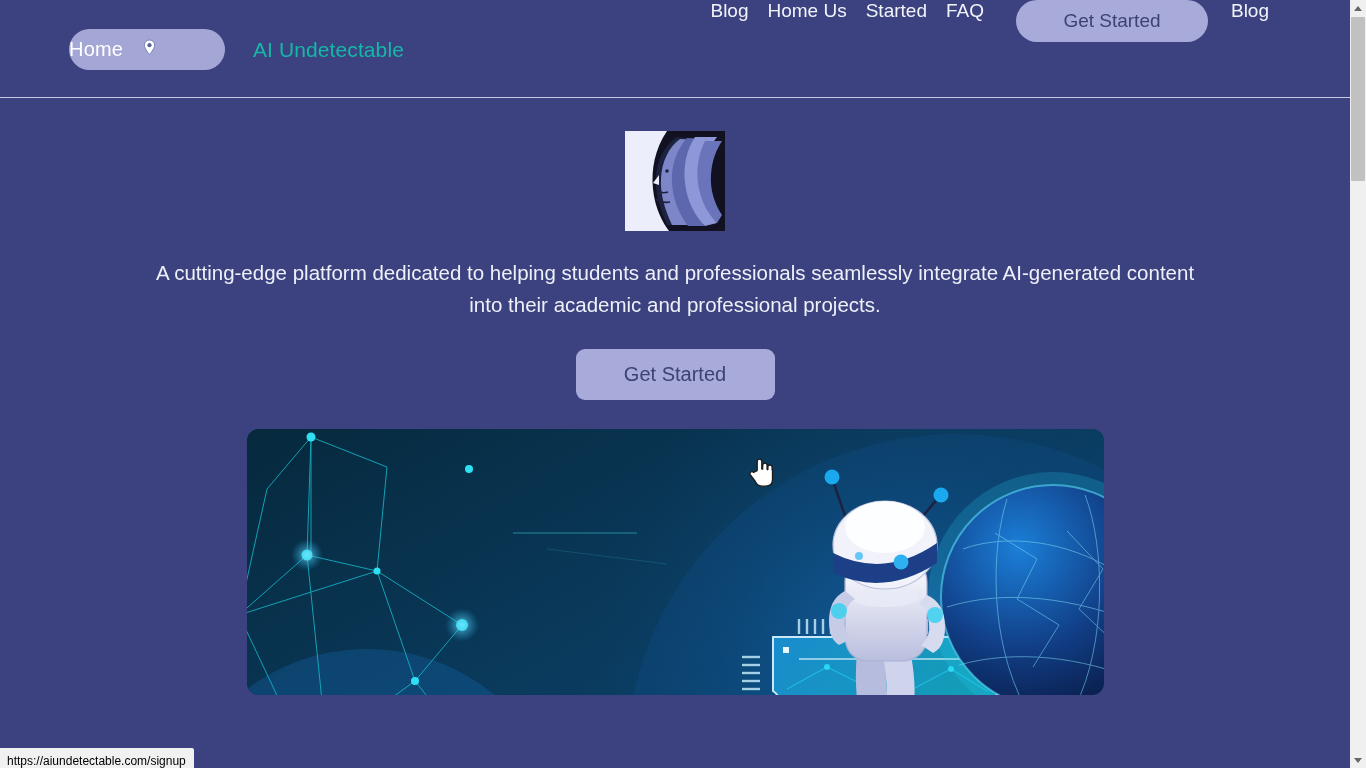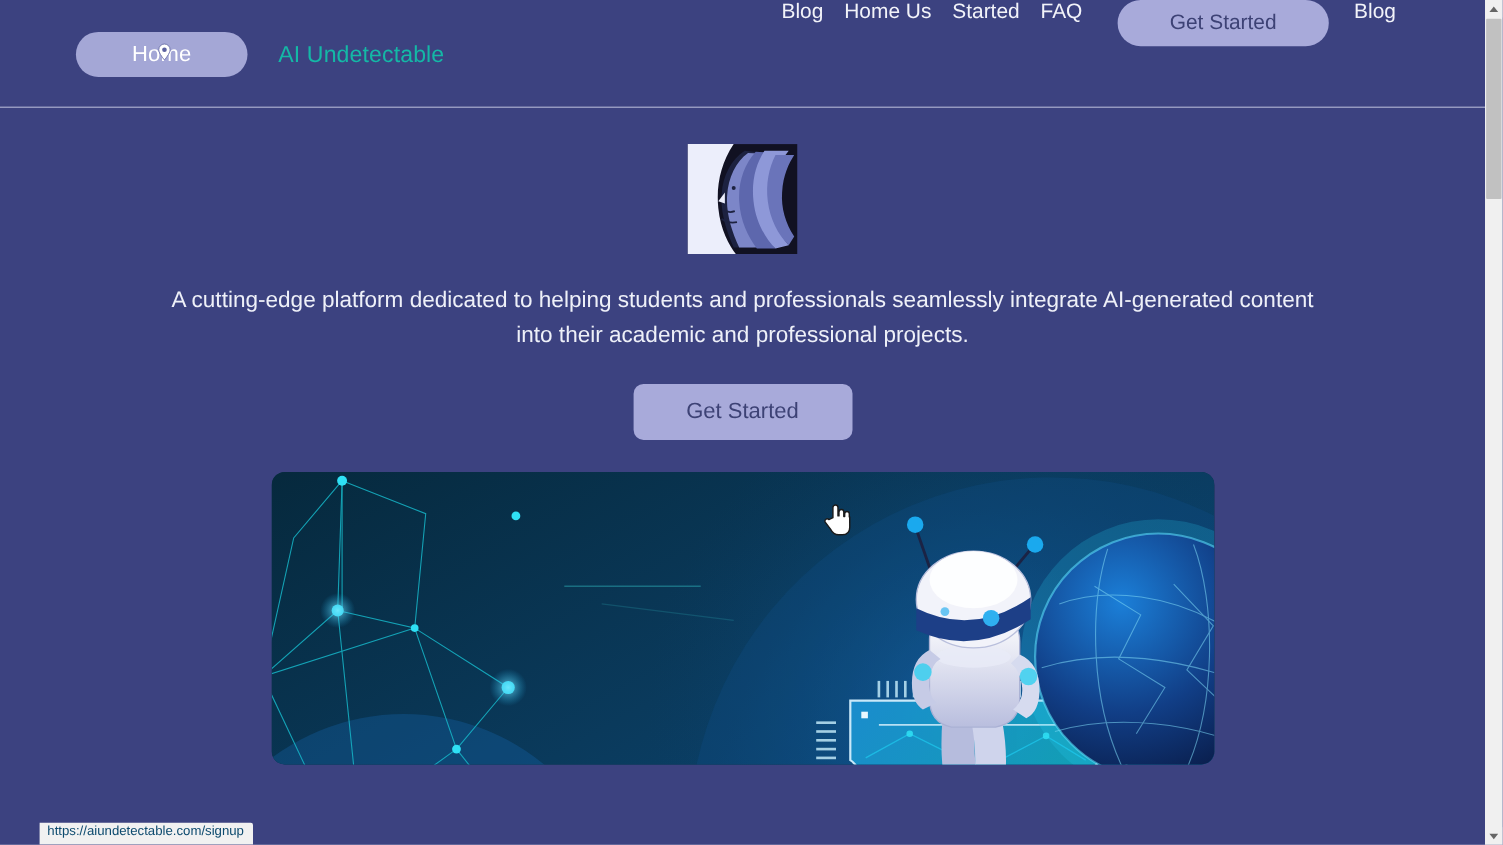--- a/index.html
+++ b/index.html
@@ -44,21 +44,21 @@
   .home-pill {
     position: absolute;
     left: 69px;
     top: 29px;
     width: 156px;
     height: 41px;
     border-radius: 21px;
     background: #a4a7d6;
     display: flex;
     align-items: center;
-    justify-content: center;
+    justify-content: flex-start;
     cursor: pointer;
   }
   .home-pill .home-label {
     font-size: 20px;
     color: #ffffff;
     letter-spacing: .2px;
   }
   
   .pin-icon {
     position: absolute;
@@ -187,26 +187,25 @@
   
   .status-bar {
     position: absolute;
     left: 0;
     bottom: 0;
     height: 20px;
     padding: 0 8px 0 7px;
     background: #f1f1f1;
     border-top-right-radius: 2px;
     display: flex;
-    align-items: flex-start;
+    align-items: flex-end;
     font-size: 12px;
-    color: #0c4a6e;
+    color: #000000;
     z-index: 70;
     font-family: "Liberation Sans", sans-serif;
-    margin-left: 36px;
   }
 
   
   .scrollbar {
     position: absolute;
     right: 0;
     top: 0;
     width: 16px;
     height: 768px;
     background: #f0f0f0;

